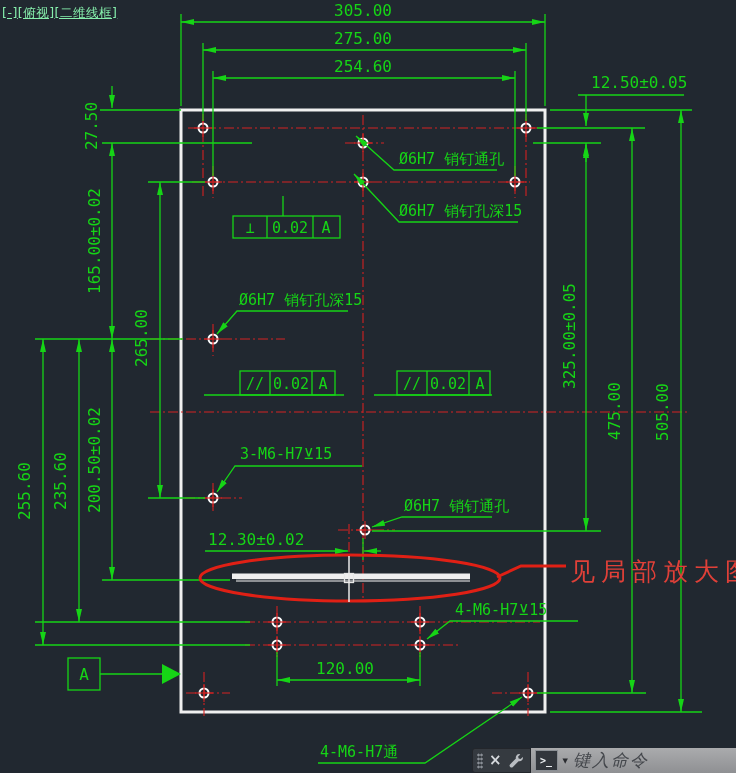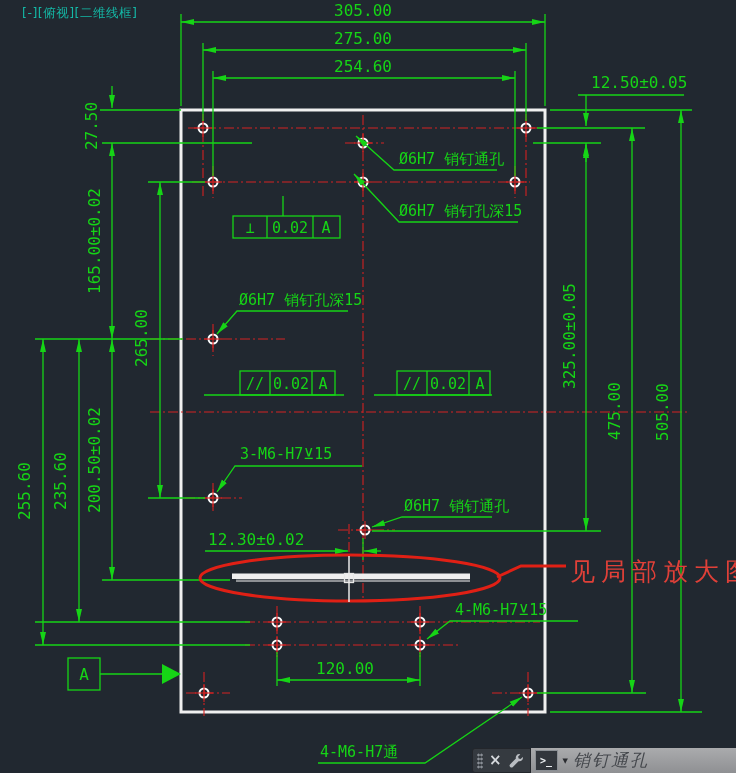--- a/index.html
+++ b/index.html
@@ -1,19 +1,19 @@
 <!DOCTYPE html>
 <html><head>
 <meta charset="utf-8">
 <style>
   html,body{margin:0;padding:0;background:#14171c;}
   .stage{position:relative;width:736px;height:773px;background:#212830;overflow:hidden;
          font-family:"DejaVu Sans Mono",monospace;}
-  .vplabel{position:absolute;left:22px;top:5px;font:12.5px "DejaVu Sans",sans-serif;
-           color:#14b8a6;letter-spacing:.5px;z-index:5;}
+  .vplabel{position:absolute;left:2px;top:5px;font:12.5px "DejaVu Sans",sans-serif;
+           color:#86efac;letter-spacing:.5px;z-index:5;text-decoration:underline;}
   .vplabel span{cursor:pointer;}
   svg.draw{position:absolute;left:0;top:0;z-index:1;}
   
   .gl{stroke:#16d416;stroke-width:1.3;fill:none;}
   .rl{stroke:#d42222;stroke-width:1.1;fill:none;stroke-dasharray:10 3 2 3;}
   .rs{stroke:#d42222;stroke-width:1.1;fill:none;}
   .wl{stroke:#f0f0f0;fill:none;}
   .gt{fill:#16d416;font:16px "DejaVu Sans Mono",monospace;}
   .gt2{fill:#16d416;font:15px "DejaVu Sans Mono",monospace;}
   .mid{text-anchor:middle;}
@@ -341,17 +341,17 @@
       <button class="cmd-x">×</button>
       <span class="wrench">
         <svg viewBox="0 0 16 16" width="16" height="16">
           <path d="M11.2 1.1a3.5 3.5 0 0 0-3.3 4.4L2.2 11.2a1.9 1.9 0 1 0 2.7 2.7l5.7-5.7a3.5 3.5 0 0 0 4.2-4.3L12.6 6.1l-2-.5-.5-2 2.2-2.2a3.5 3.5 0 0 0-1.1-.3z" fill="#b9bdc2"></path>
         </svg>
       </span>
     </div>
     <div class="cmd-input">
       <span class="prompt-btn">&gt;_</span>
       <span class="caret">▼</span>
-      <span class="ph">销钉通孔</span>
+      <span class="ph">键入命令</span>
     </div>
   </div>
 
 </div>
 
 </body></html>

